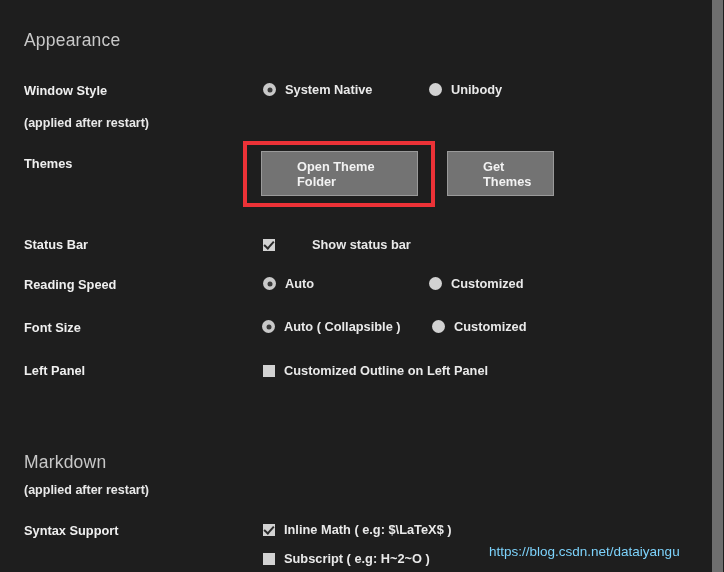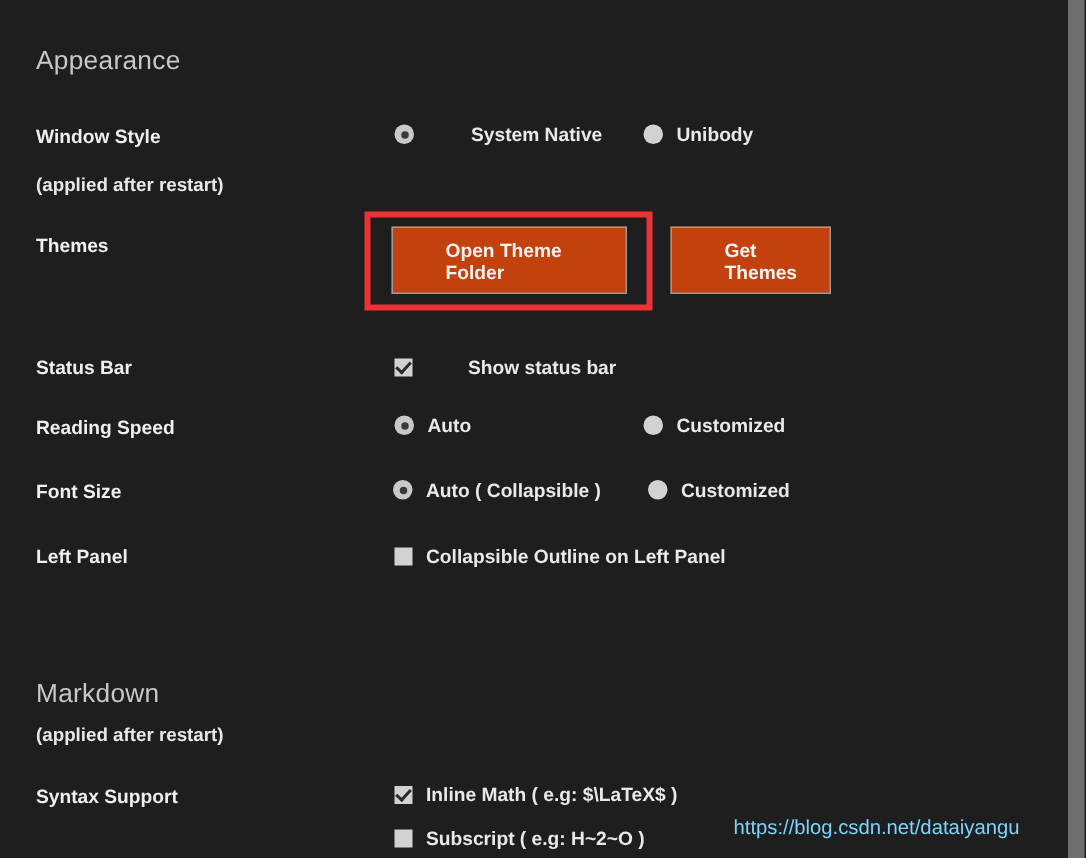--- a/index.html
+++ b/index.html
@@ -118,21 +118,21 @@
     height: 8px;
     border: solid #2a2a2a;
     border-width: 0 2px 2px 0;
     transform: rotate(42deg);
   }
 
   
   .btn {
     position: absolute;
     border: 1px solid #9a9a9a;
-    background: #c2410c;
+    background: #737373;
     color: #f2f2f2;
     font-size: 12.8px;
     font-weight: bold;
     display: flex;
     align-items: center;
     justify-content: center;
     font-family: "Liberation Sans", sans-serif;
     padding-left: 35px;
   }
 
@@ -156,21 +156,21 @@
 </head>
 <body>
 
 <div class="pane">
 
   <div class="section-title" style="top:30px;">Appearance</div>
 
   <div class="row-label" style="top:83px;">Window Style</div>
   <div class="section-note" style="top:116px;">(applied after restart)</div>
 
-  <div class="option" style="top:82px; left:263px;gap:29px;">
+  <div class="option" style="top:82px; left:263px;">
     <span class="radio selected"></span>
     <span class="option-text">System Native</span>
   </div>
 
   <div class="option" style="top:82px; left:429px;">
     <span class="radio"></span>
     <span class="option-text">Unibody</span>
   </div>
 
   <div class="row-label" style="top:156px;">Themes</div>
@@ -209,21 +209,21 @@
 
   <div class="option" style="top:319px; left:432px;">
     <span class="radio"></span>
     <span class="option-text">Customized</span>
   </div>
 
   <div class="row-label" style="top:363px;">Left Panel</div>
 
   <div class="option" style="top:363px; left:263px;">
     <span class="checkbox"></span>
-    <span class="option-text">Collapsible Outline on Left Panel</span>
+    <span class="option-text">Customized Outline on Left Panel</span>
   </div>
 
   <div class="section-title" style="top:452px;">Markdown</div>
 
   <div class="section-note" style="top:483px;">(applied after restart)</div>
 
   <div class="row-label" style="top:523px;">Syntax Support</div>
 
   <div class="option" style="top:522px; left:263px;">
     <span class="checkbox checked"></span>

